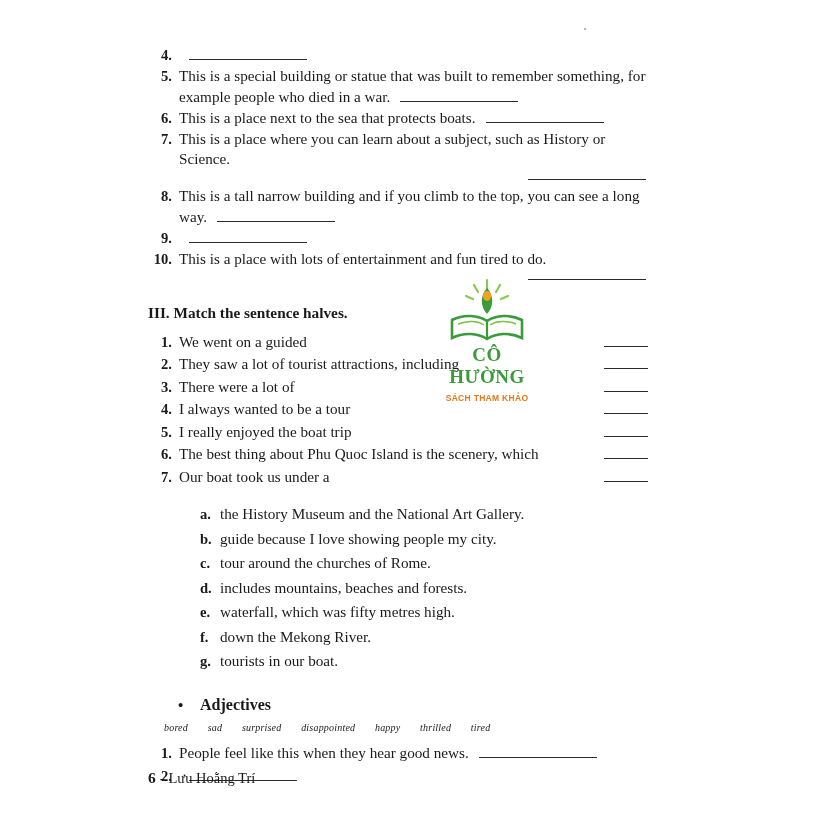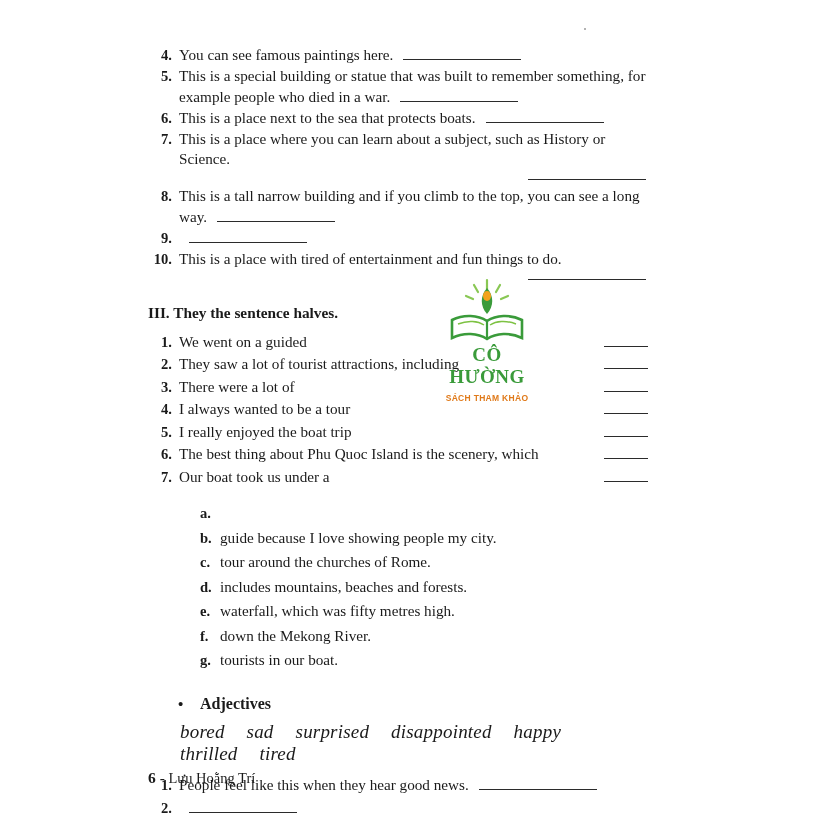--- a/index.html
+++ b/index.html
@@ -120,22 +120,22 @@
   }
   .bullet-head .dot {
     font-size: 15px;
     width: 22px;
     flex: 0 0 22px;
   }
 
   
   .wordbank {
     font-style: italic;
-    font-size: 19px;
-    margin: 8px 0 10px 32px;
+    font-size: 10px;
+    margin: 8px 0 10px 16px;
     letter-spacing: 0.2px;
   }
   .wordbank span { margin-right: 17px; }
 
   
   .sec4 .num-row { margin-bottom: 2.5px; }
 
   
   .footer {
     position: absolute;
@@ -193,21 +193,21 @@
 
   <div class="dotmark"></div>
 
   <div class="content">
 
     <div class="sec1">
 
       <div class="num-row">
         <div class="num">4.</div>
         <div class="txt">
-          <span>You can see famous paintings here.</span><span class="blank blank-after" style="width:118px"></span>
+          <span class="blank blank-after" style="width:118px"></span>
         </div>
       </div>
 
       <div class="num-row">
         <div class="num">5.</div>
         <div class="txt">
           <span>This is a special building or statue that was built to remember something, for example people who died in a war.</span><span class="blank blank-after" style="width:118px"></span>
         </div>
       </div>
 
@@ -235,29 +235,29 @@
 
       <div class="num-row">
         <div class="num">9.</div>
         <div class="txt">
           <span class="blank blank-after" style="width:118px"></span>
         </div>
       </div>
 
       <div class="num-row">
         <div class="num">10.</div>
-        <div class="txt">This is a place with tired of entertainment and fun things to do.</div>
+        <div class="txt">This is a place with lots of entertainment and fun tired to do.</div>
       </div>
       <div class="blank-line-own">
         <span class="blank" style="width:118px"></span>
       </div>
 
     </div>
 
-    <div class="heading">III. They the sentence halves.</div>
+    <div class="heading">III. Match the sentence halves.</div>
 
     <div>
       <div class="match-row">
         <div class="num">1.</div>
         <div class="txt">We went on a guided</div>
         <div class="spacer"></div>
         <div class="ans"></div>
       </div>
       <div class="match-row">
         <div class="num">2.</div>
@@ -293,20 +293,21 @@
         <div class="num">7.</div>
         <div class="txt">Our boat took us under a</div>
         <div class="spacer"></div>
         <div class="ans"></div>
       </div>
     </div>
 
     <div class="opt-list">
       <div class="opt-row">
         <div class="let">a.</div>
+        <div>the History Museum and the National Art Gallery.</div>
       </div>
       <div class="opt-row">
         <div class="let">b.</div>
         <div>guide because I love showing people my city.</div>
       </div>
       <div class="opt-row">
         <div class="let">c.</div>
         <div>tour around the churches of Rome.</div>
       </div>
       <div class="opt-row">

